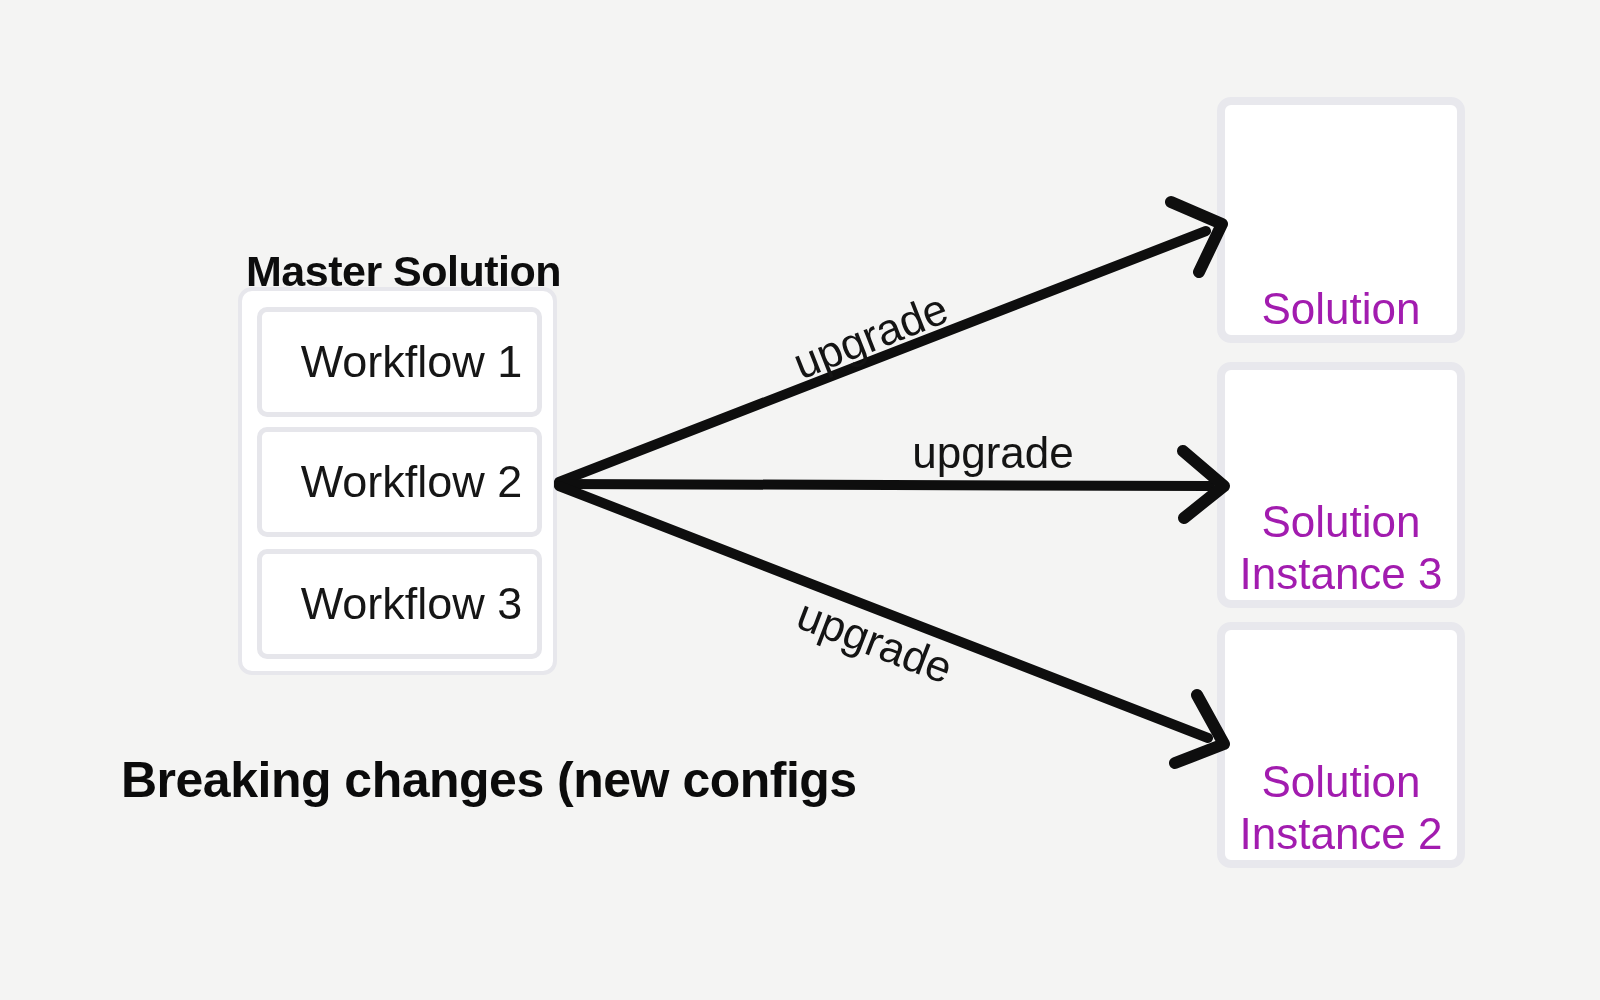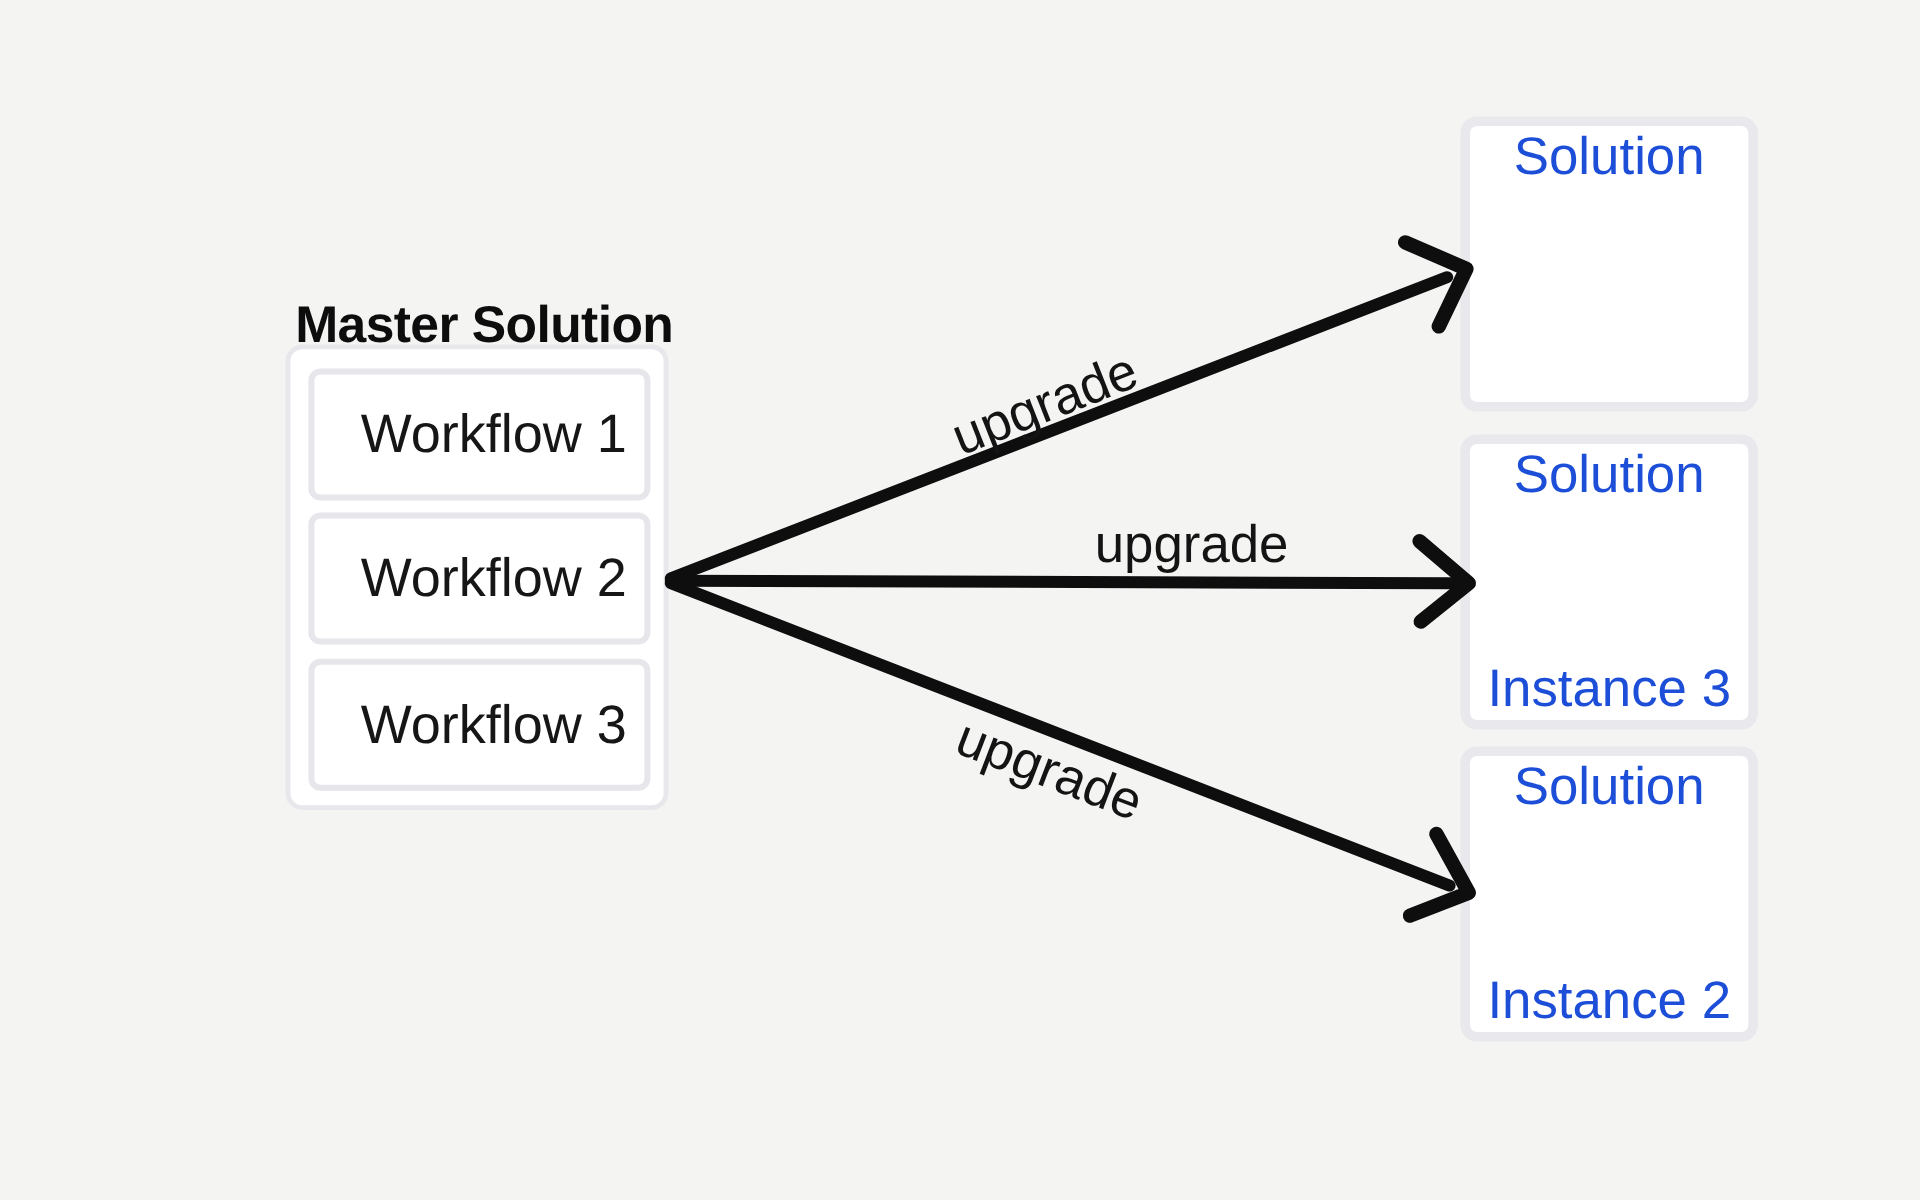--- a/index.html
+++ b/index.html
@@ -33,22 +33,22 @@
   }
   .wf-1{top:307px;}
   .wf-2{top:427px;text-align:center;}
   .wf-3{top:549px;}
 
   
   .inst-box{
     position:absolute;left:1217px;width:248px;height:246px;
     background:#ffffff;border:8px solid #e8e8ed;border-radius:14px;
     box-sizing:border-box;
-    display:flex;flex-direction:column;align-items:center;justify-content:space-between;
-    font-size:44px;line-height:52px;color:#1d4ed8;text-align:center;
+    display:flex;flex-direction:column;align-items:center;justify-content:flex-end;
+    font-size:44px;line-height:52px;color:#a21caf;text-align:center;
   }
   .inst-1{top:97px;}
   .inst-2{top:362px;}
   .inst-3{top:622px;}
 
   
   .arrow-layer{position:absolute;left:0;top:0;z-index:5;pointer-events:none;}
   .shaft{stroke:#0e0e0e;stroke-width:10;stroke-linecap:round;fill:none;}
   .head{stroke:#0e0e0e;stroke-width:12;stroke-linecap:round;stroke-linejoin:round;fill:none;}
   .edge-label{font-size:44px;fill:#141414;text-anchor:middle;}
@@ -107,15 +107,16 @@
       <path class="shaft" d="M 559 486 L 1208 738"></path>
       <polyline class="head" points="1197,695 1224,744 1175,763"></polyline>
     </g>
 
     <text class="edge-label" x="872" y="351" transform="rotate(-21.5 872 340)">upgrade</text>
     <text class="edge-label" x="993" y="468">upgrade</text>
     <text class="edge-label" x="873" y="656" transform="rotate(21 873 646)">upgrade</text>
   </svg>
 
   <div class="caption">
+    <div>Breaking changes (new configs</div>
   </div>
 
 </div>
 
 </body></html>

